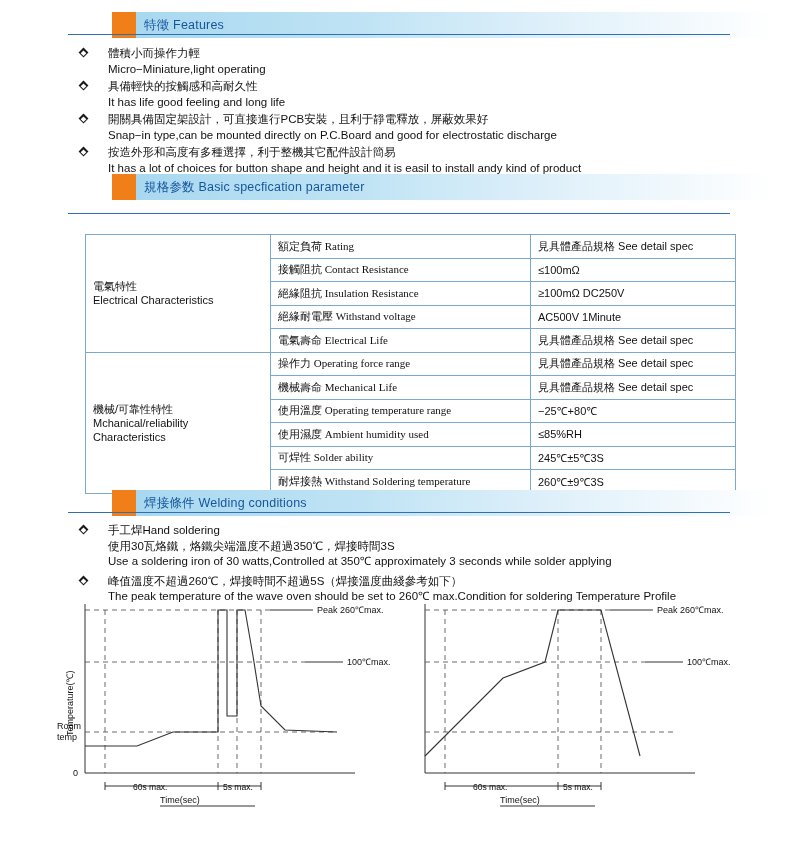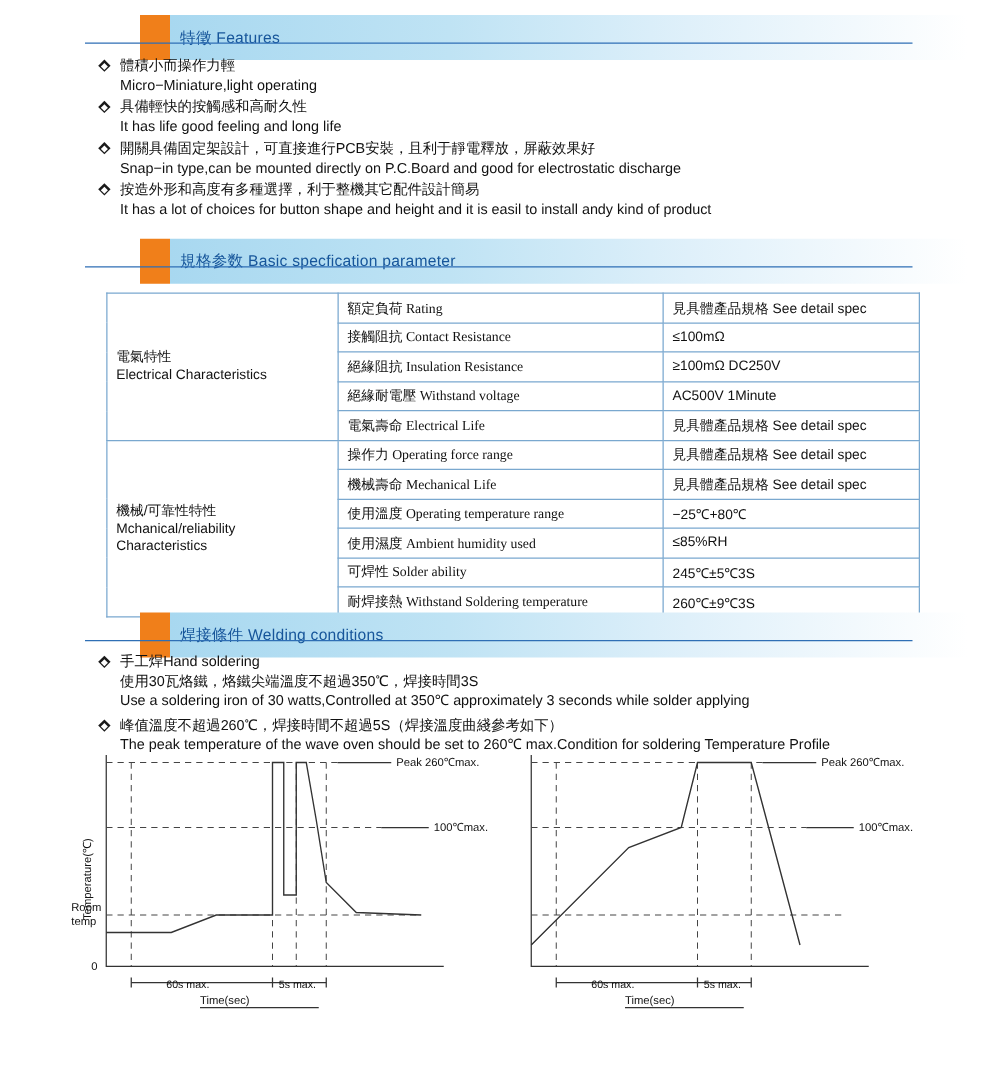--- a/index.html
+++ b/index.html
@@ -7,21 +7,21 @@
     width:800px;height:857px;background:#ffffff;
     font-family:"Liberation Sans", sans-serif;
     color:#1a1a1a;
     position:relative;
     overflow:hidden;
   }
   .page{position:relative;width:800px;height:857px;}
 
   
   .sec-head{
-    position:absolute;left:68px;width:662px;height:36px;
+    position:absolute;left:68px;width:662px;height:26px;
     display:flex;align-items:stretch;padding-left:44px;
   }
   .sec-head .tab{
     width:24px;background:#f07f1a;flex:0 0 24px;
   }
   .sec-head .bar{
     flex:1 1 auto;
     background:linear-gradient(to right,#a8d8f0 0%,#bfe3f4 35%,#dff0fa 65%,#ffffff 100%);
     display:flex;align-items:center;
     padding-left:8px;
@@ -37,21 +37,21 @@
   
   .bullets{position:absolute;}
   .bitem{position:relative;margin-bottom:2px;}
   .dia{
     position:absolute;left:0;top:3px;width:7px;height:7px;background:#1a1a1a;
     transform:rotate(45deg);
   }
   .dia::after{
     content:"";position:absolute;left:1.5px;top:1.5px;width:4px;height:4px;background:#ffffff;
   }
-  .btxt{margin-left:16px;font-size:11.5px;line-height:15.5px;color:#111;}
+  .btxt{margin-left:28px;font-size:11.5px;line-height:15.5px;color:#111;}
   .btxt .ln{display:block;white-space:nowrap;}
 
   
   .spec-wrap{position:absolute;left:85px;top:234px;width:605px;}
   table.spec{border-collapse:collapse;width:605px;table-layout:fixed;}
   table.spec td{
     border:1px solid #7aa8cf;
     height:22.5px;
     padding:0 7px;
     font-size:11px;
@@ -111,21 +111,21 @@
     </div>
     <div class="bitem">
       <span class="dia"></span>
       <div class="btxt">
         <span class="ln">按造外形和高度有多種選擇，利于整機其它配件設計簡易</span>
         <span class="ln">It has a lot of choices for button shape and height and it is easil to install andy kind of product</span>
       </div>
     </div>
   </div>
 
-  <div class="sec-head" style="top:191px;">
+  <div class="sec-head" style="top:174px;">
     <div class="tab"></div>
     <div class="bar">
         <span>規格参数 Basic specfication parameter</span>
       </div>
   </div>
   <div class="sec-underline" style="top:213px;"></div>
 
   <div class="spec-wrap">
     <table class="spec">
       <tbody>

